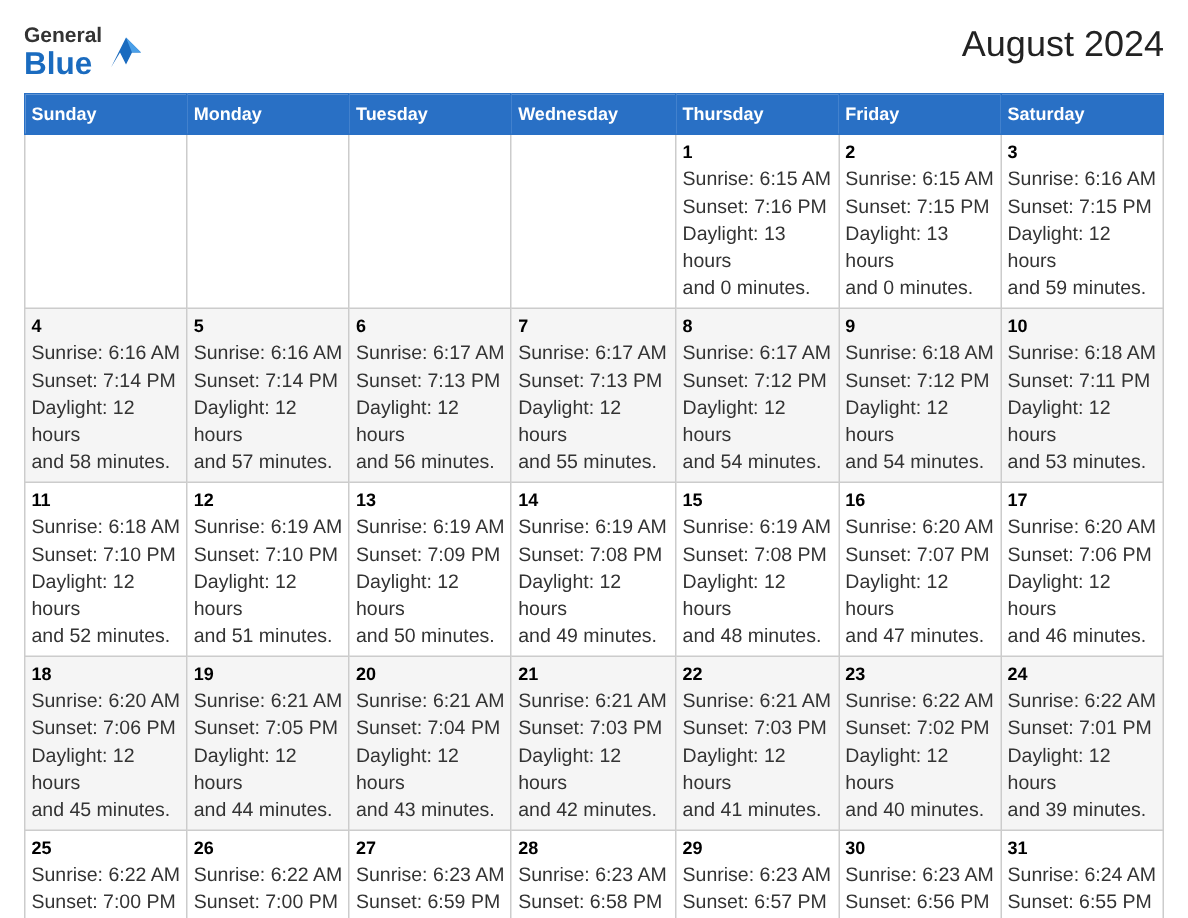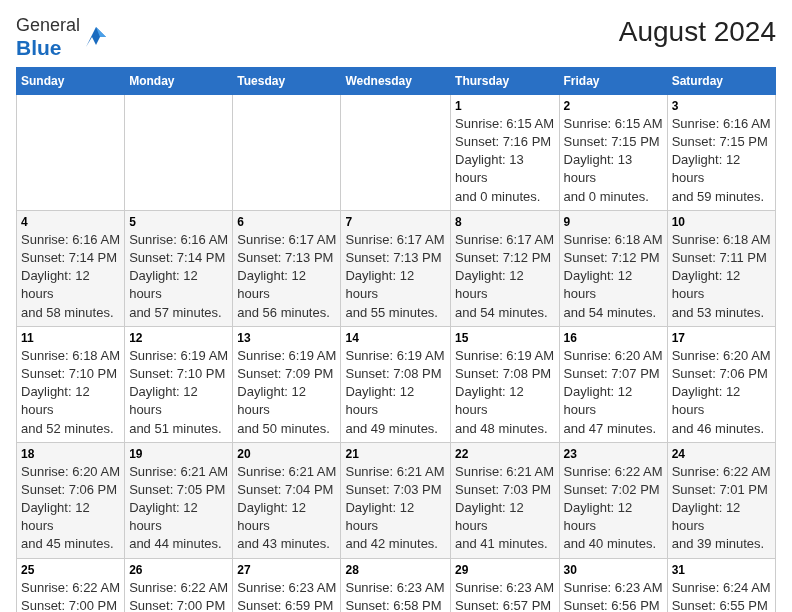--- a/index.html
+++ b/index.html
@@ -19,39 +19,39 @@
     .logo {
       display: flex;
       align-items: center;
     }
     .logo-text {
       display: flex;
       flex-direction: column;
       line-height: 1.1;
     }
     .logo-general {
-      font-size: 18px;
-      font-weight: normal;
+      font-size: 14px;
+      font-weight: bold;
       color: #333;
     }
     .logo-blue {
       font-size: 21px;
       font-weight: bold;
       color: #1a6bbf;
     }
     .logo-icon {
       width: 28px;
       height: 28px;
       margin-left: 2px;
     }
     .title-block {
       text-align: right;
     }
     .month-year {
-      font-size: 28px;
+      font-size: 24px;
       font-weight: normal;
       color: #222;
     }
     .location {
       font-size: 14px;
       color: #555;
     }
     table {
       width: 100%;
       border-collapse: collapse;

